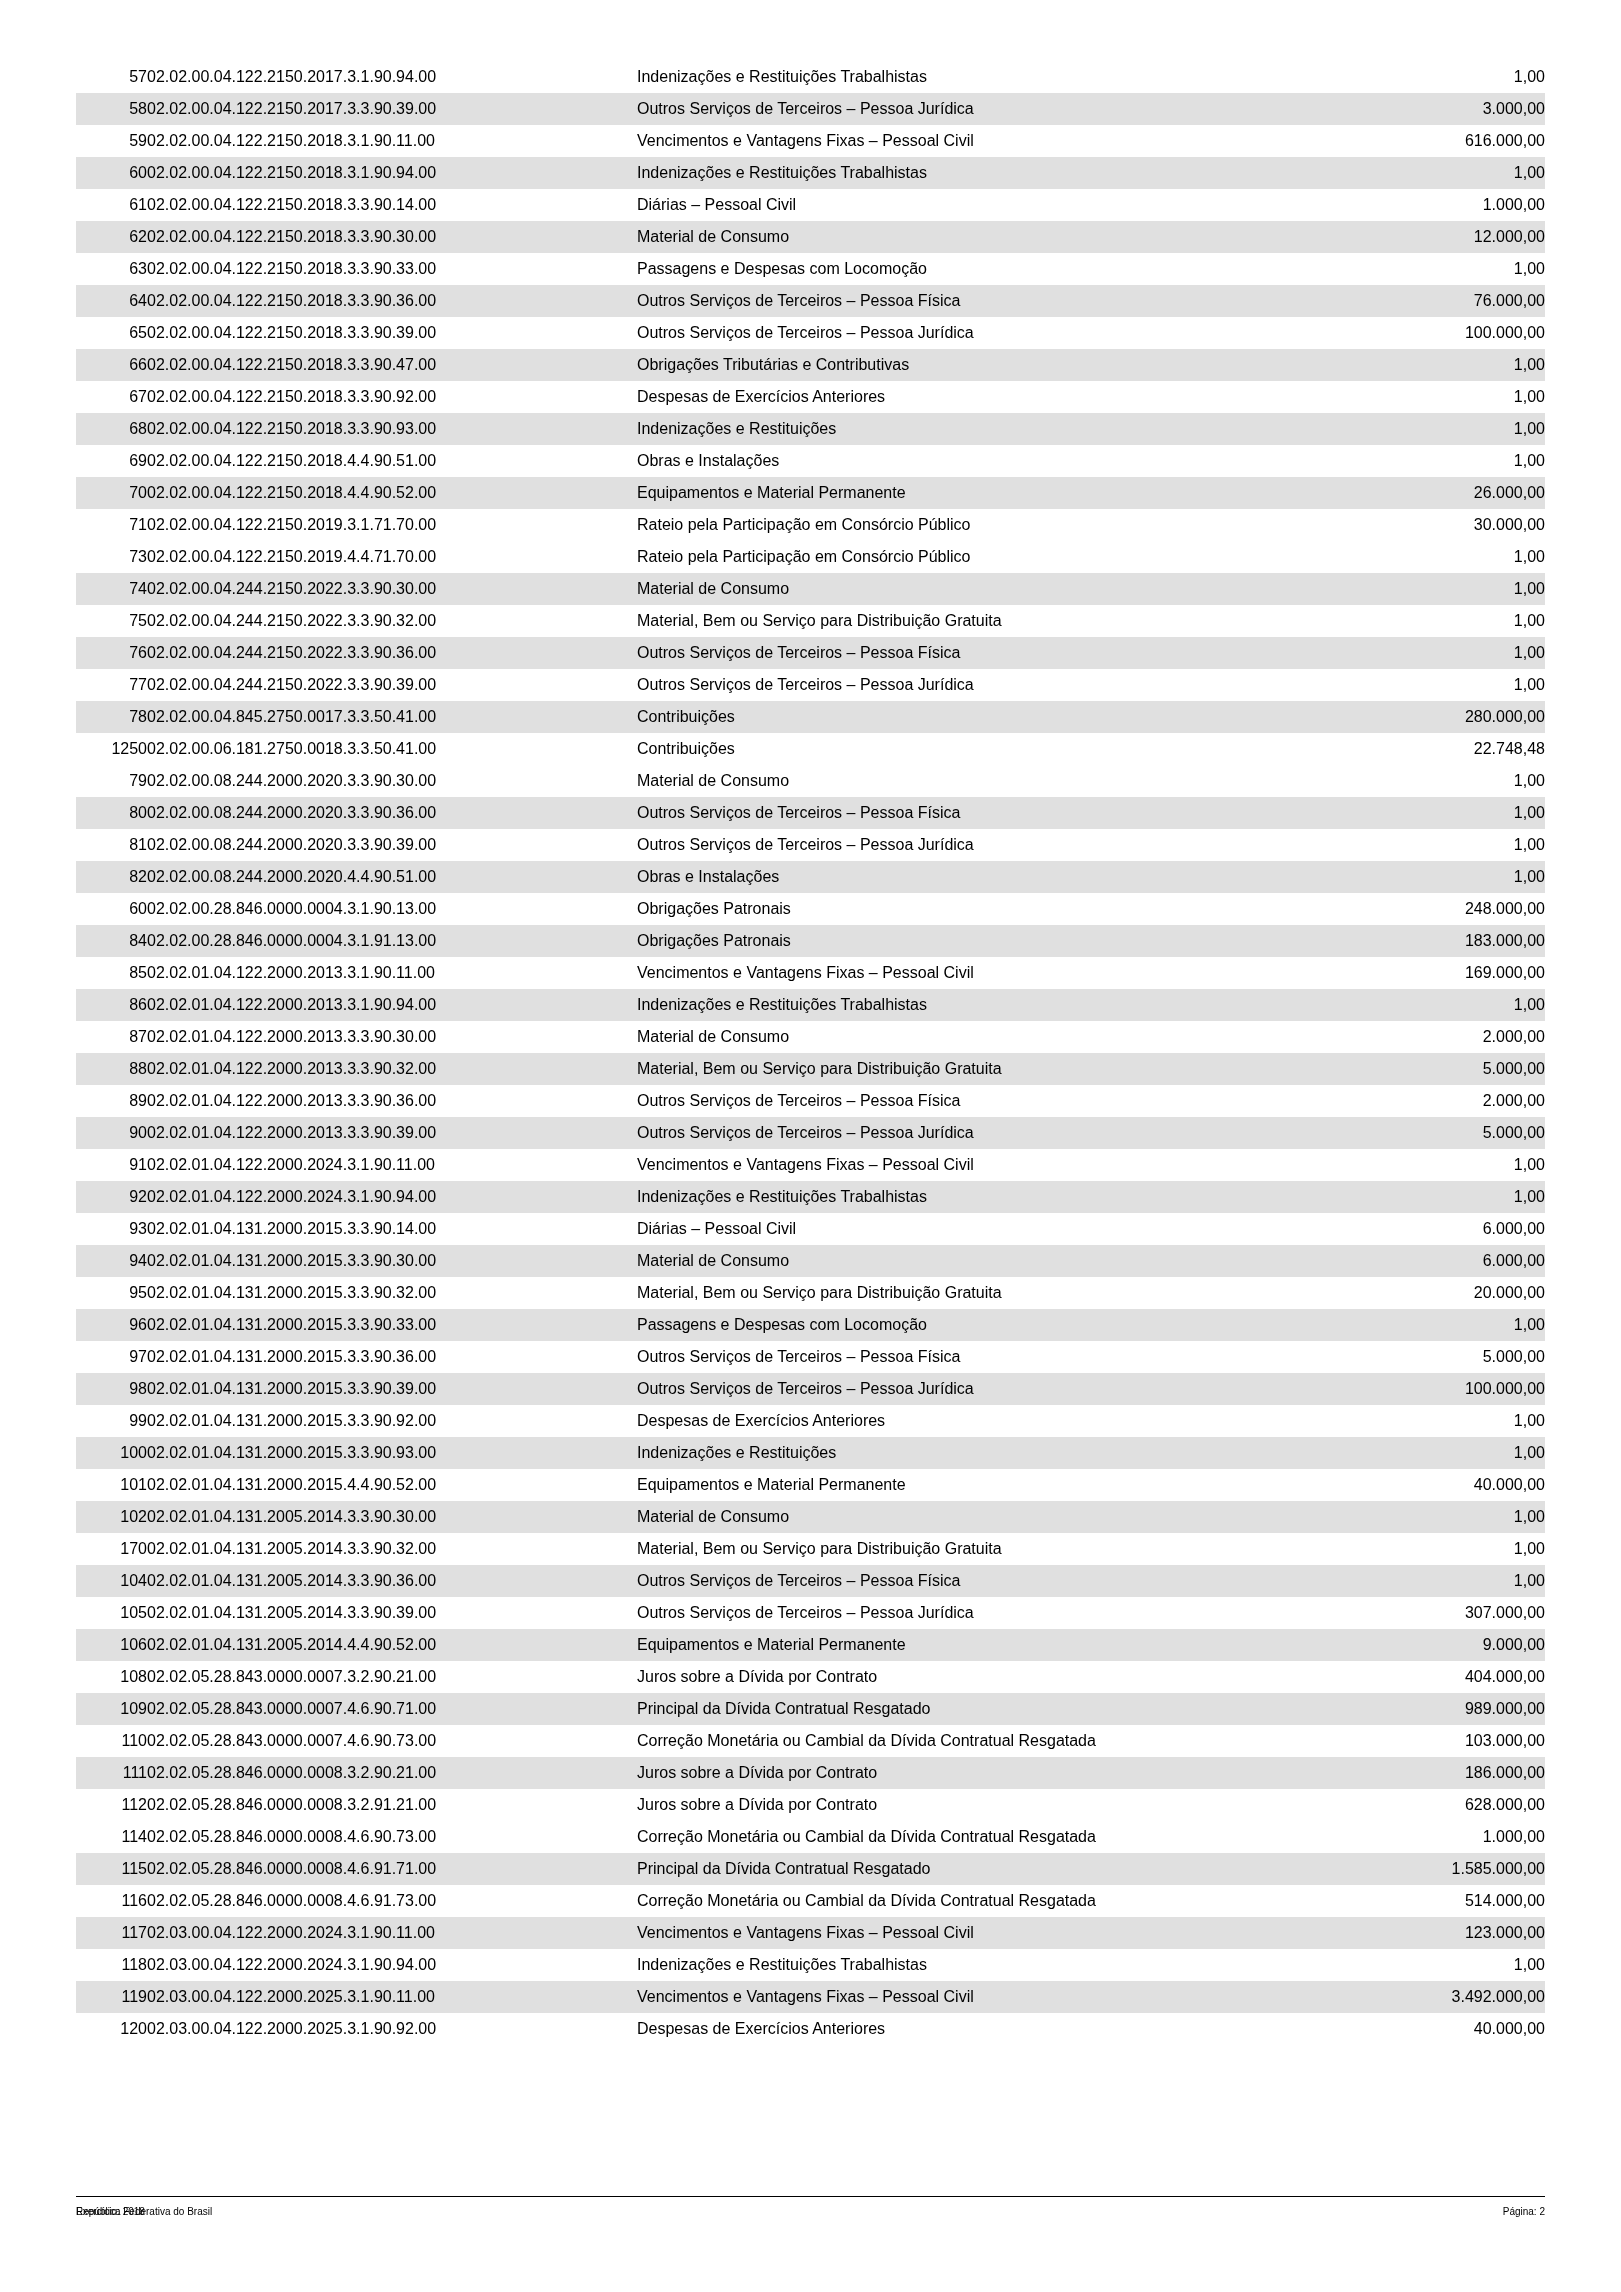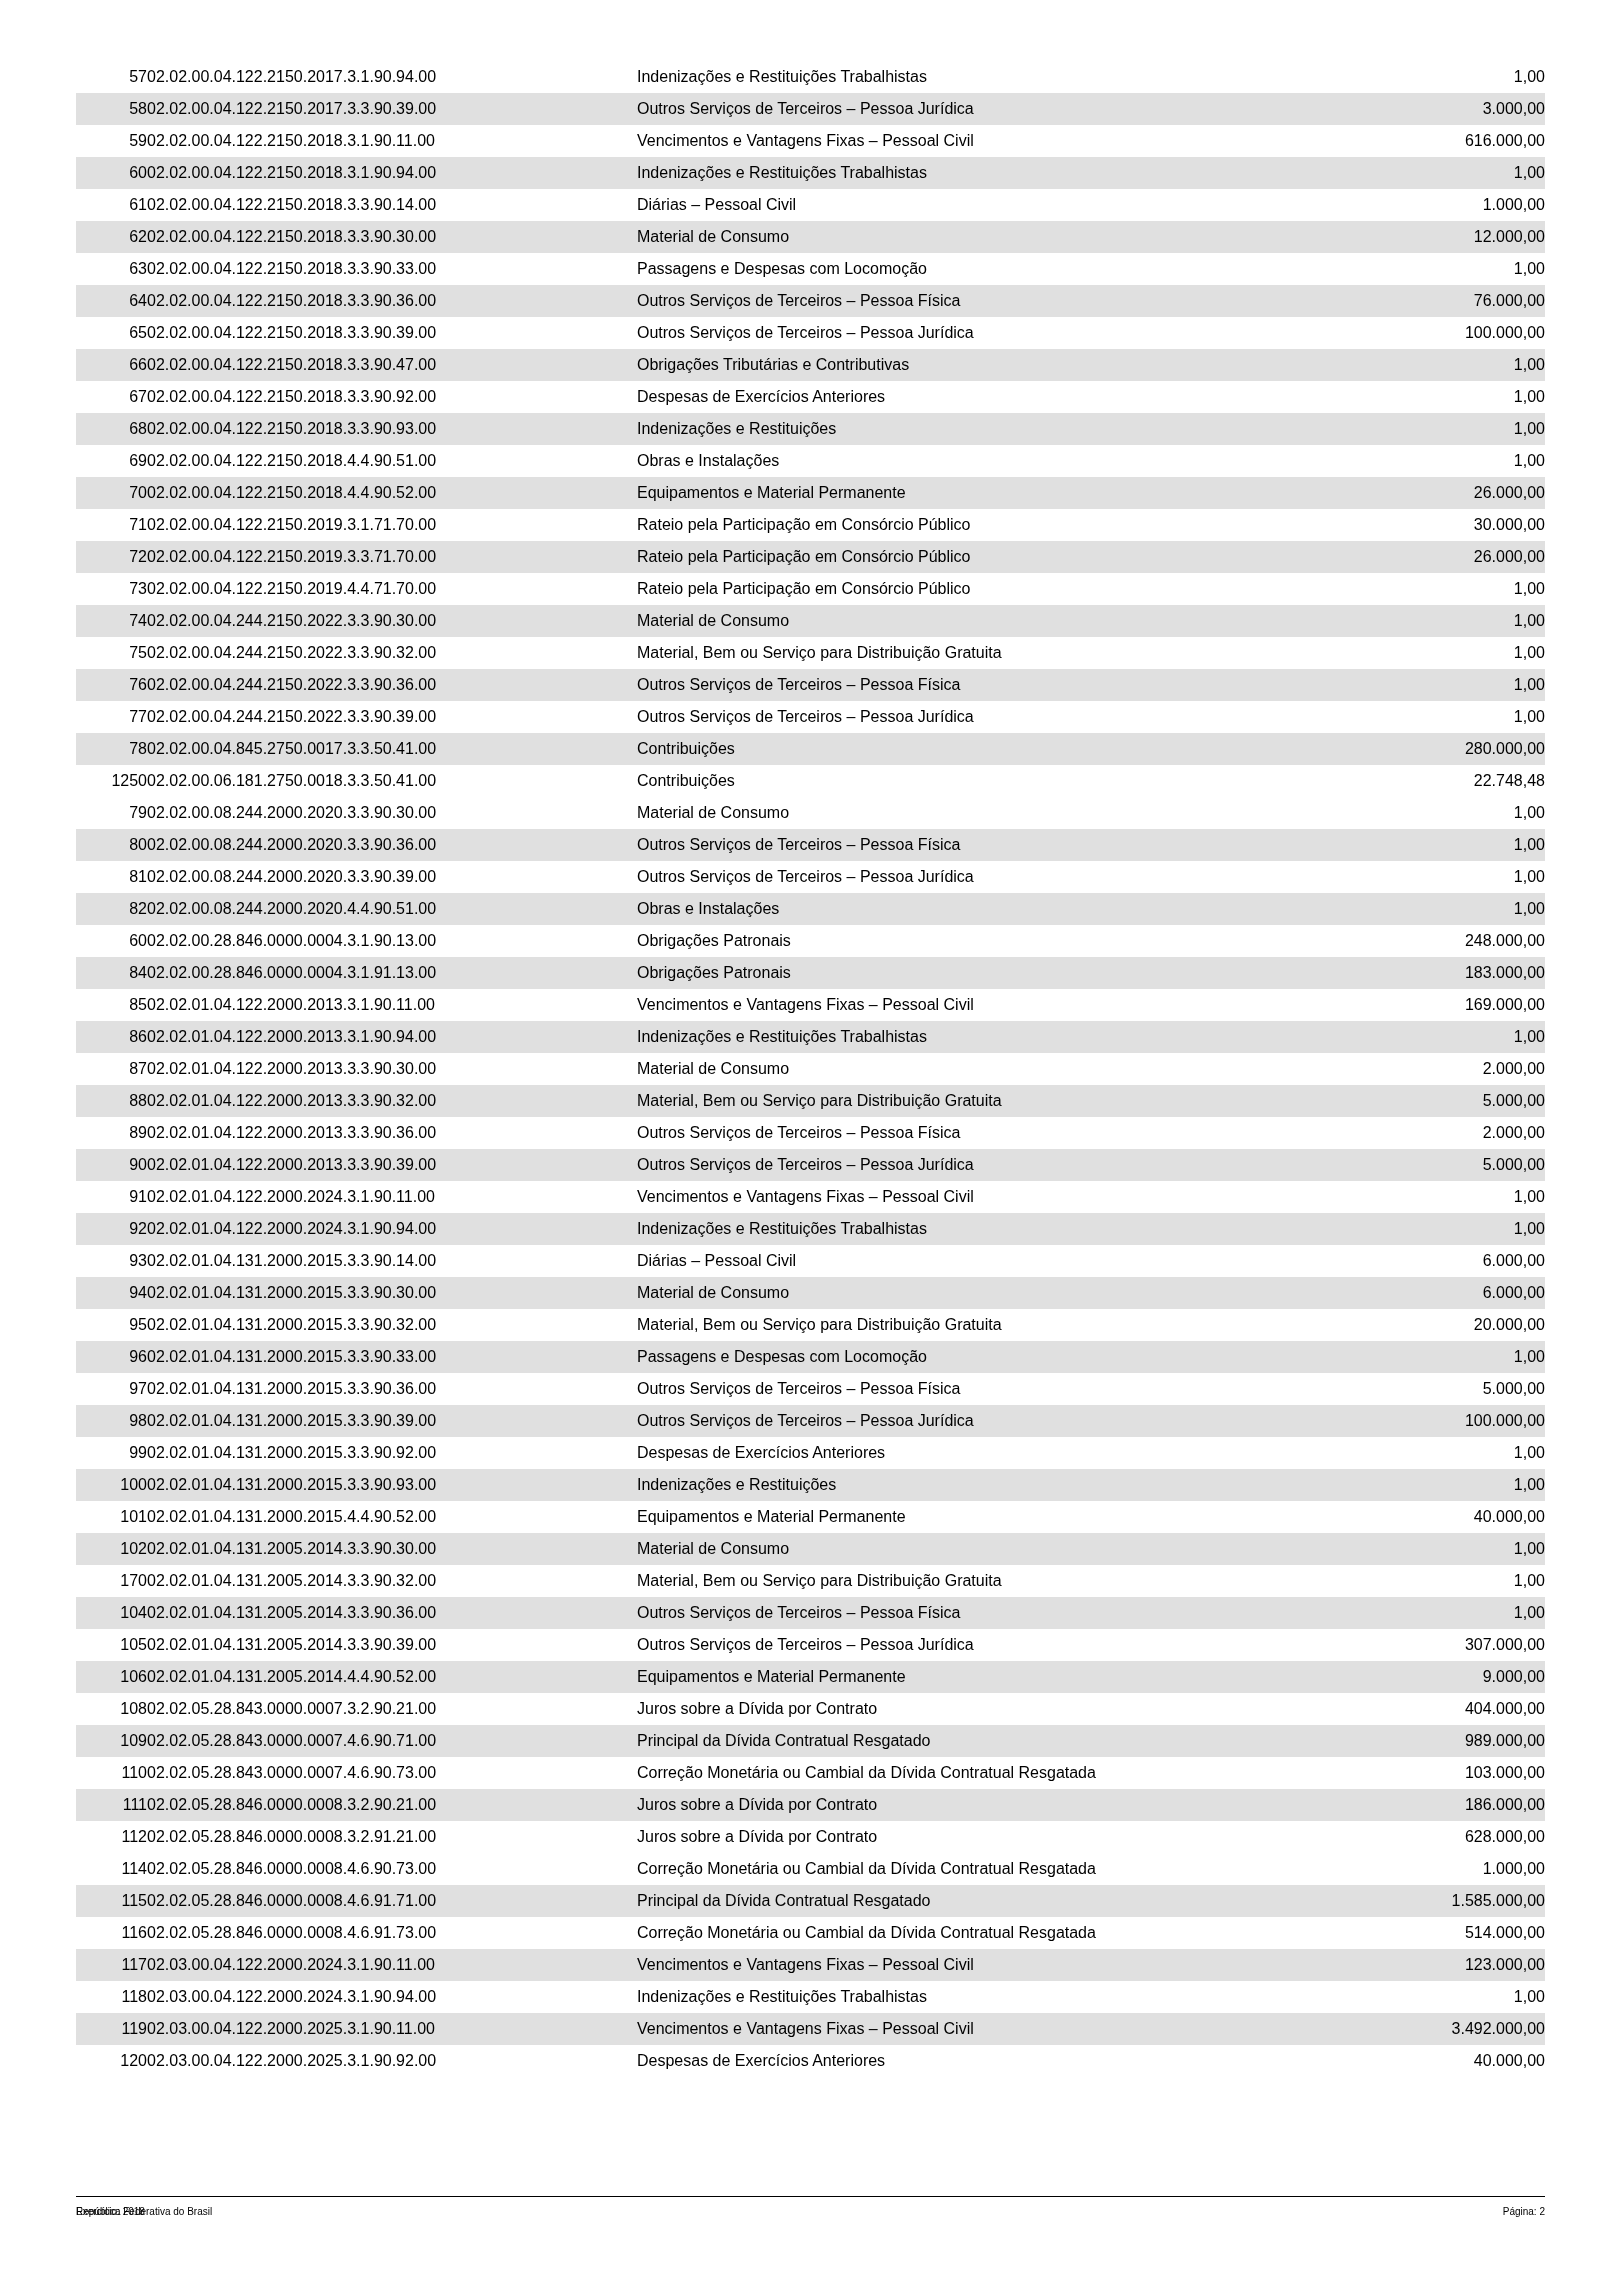--- a/index.html
+++ b/index.html
@@ -162,26 +162,20 @@
           <td class="c-code">02.02.00.04.122.2150.2018.4.4.90.52.00</td>
           <td class="c-desc">Equipamentos e Material Permanente</td>
           <td class="c-val">26.000,00</td>
         </tr>
         <tr class="plain">
           <td class="c-seq">71</td>
           <td class="c-code">02.02.00.04.122.2150.2019.3.1.71.70.00</td>
           <td class="c-desc">Rateio pela Participação em Consórcio Público</td>
           <td class="c-val">30.000,00</td>
         </tr>
-        <tr class="shaded">
-          <td class="c-seq">72</td>
-          <td class="c-code">02.02.00.04.122.2150.2019.3.3.71.70.00</td>
-          <td class="c-desc">Rateio pela Participação em Consórcio Público</td>
-          <td class="c-val">26.000,00</td>
-        </tr>
         <tr class="plain">
           <td class="c-seq">73</td>
           <td class="c-code">02.02.00.04.122.2150.2019.4.4.71.70.00</td>
           <td class="c-desc">Rateio pela Participação em Consórcio Público</td>
           <td class="c-val">1,00</td>
         </tr>
         <tr class="shaded">
           <td class="c-seq">74</td>
           <td class="c-code">02.02.00.04.244.2150.2022.3.3.90.30.00</td>
           <td class="c-desc">Material de Consumo</td>

